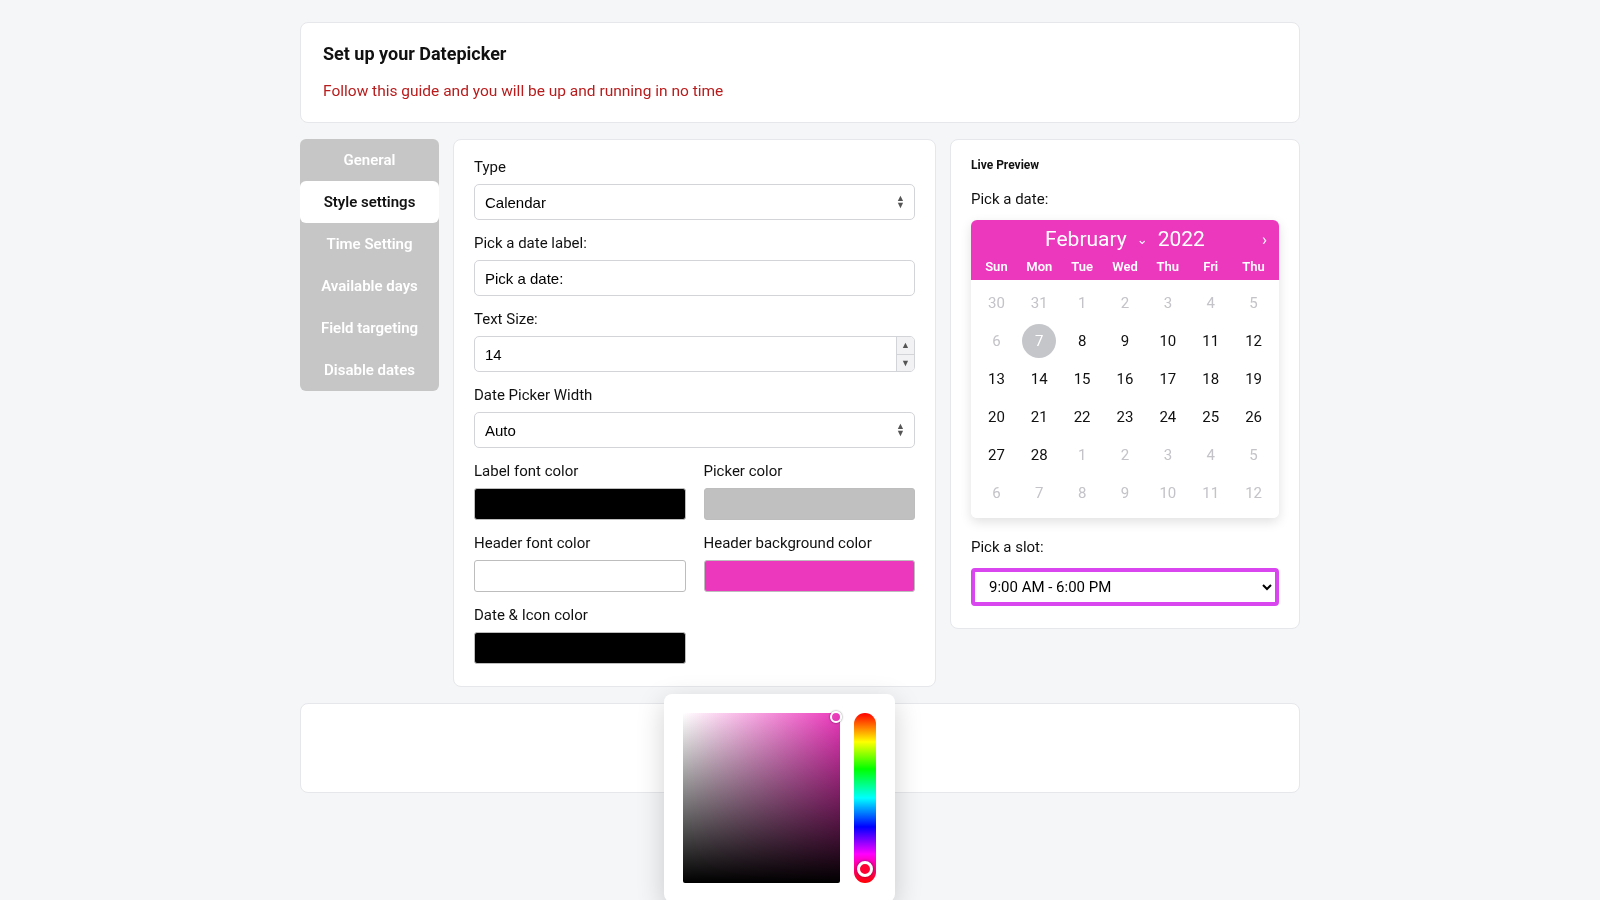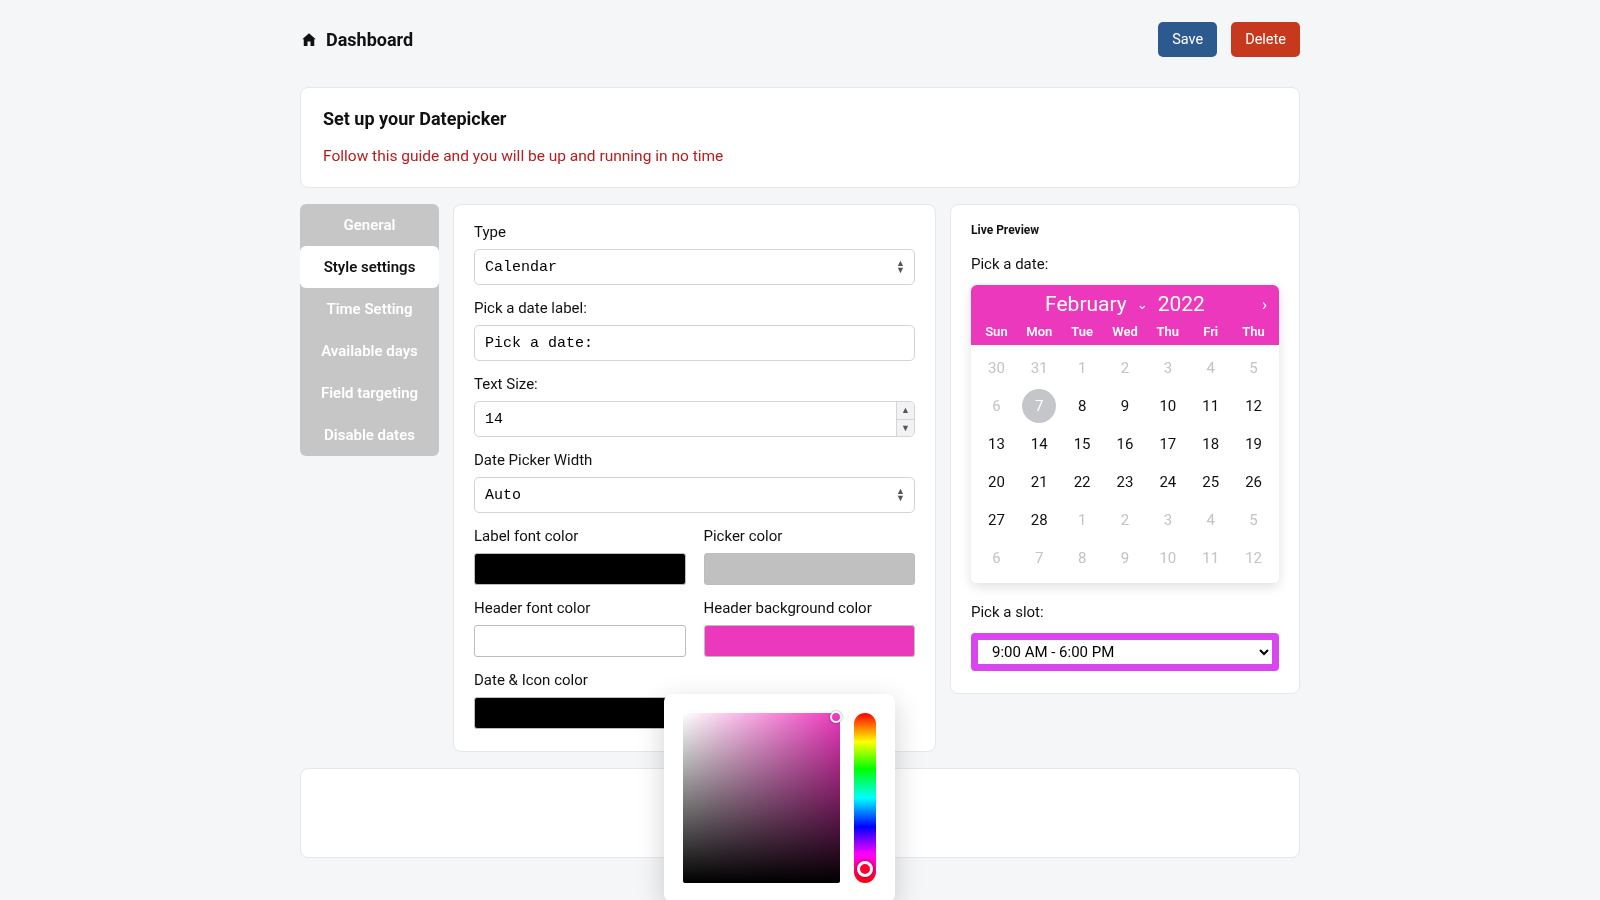--- a/index.html
+++ b/index.html
@@ -94,21 +94,21 @@
   color: #111;
   margin-bottom: 8px;
 }
 .form-control {
   width: 100%;
   height: 36px;
   border: 1px solid #d3d4d8;
   border-radius: 5px;
   padding: 0 10px;
   font-size: 15px;
-  font-family: Liberation Mono, monospace;
+  font-family: Liberation Sans, sans-serif;
   background: #fff;
 }
 .select-wrap { position: relative; }
 .select-wrap .caret {
   position: absolute;
   right: 10px;
   top: 50%;
   transform: translateY(-50%);
   display: flex;
   flex-direction: column;
@@ -206,21 +206,21 @@
 .cal-cell.selected {
   background: #c5c6ca;
   color: #fff;
   border-radius: 50%;
   width: 34px;
   margin: 0 auto;
 }
 .slot-select {
   width: 100%;
   height: 38px;
-  border: 7px solid #d946ef;
+  border: 4px solid #d946ef;
   border-radius: 4px;
   padding: 0 10px;
   font-size: 15px;
   font-family: inherit;
   background: #fff;
 }
 
 .footer-card {
   margin-top: 16px;
   height: 90px;
@@ -266,32 +266,20 @@
   width: 16px; height: 16px;
   border: 3px solid #fff;
   border-radius: 50%;
   box-shadow: 0 0 3px rgba(0,0,0,0.5);
 }
 </style>
 </head>
 <body>
 
 <div class="container">
-  <div class="topbar">
-    <div class="brand">
-      <svg class="home-icon" viewBox="0 0 24 24">
-          <path d="M12 3l9 8h-2v9h-5v-6h-4v6H5v-9H3z"></path>
-        </svg>
-      <span>Dashboard</span>
-    </div>
-    <div class="topbar-actions">
-      <button class="btn btn-save">Save</button>
-      <button class="btn btn-delete">Delete</button>
-    </div>
-  </div>
 
   <div class="card header-card">
     <h2>Set up your Datepicker</h2>
     <p>Follow this guide and you will be up and running in no time</p>
   </div>
 
   <div class="body-row">
     <div class="sidebar" id="sidebar">
         <div class="sidebar-item">General</div>
         <div class="sidebar-item active">Style settings</div>

